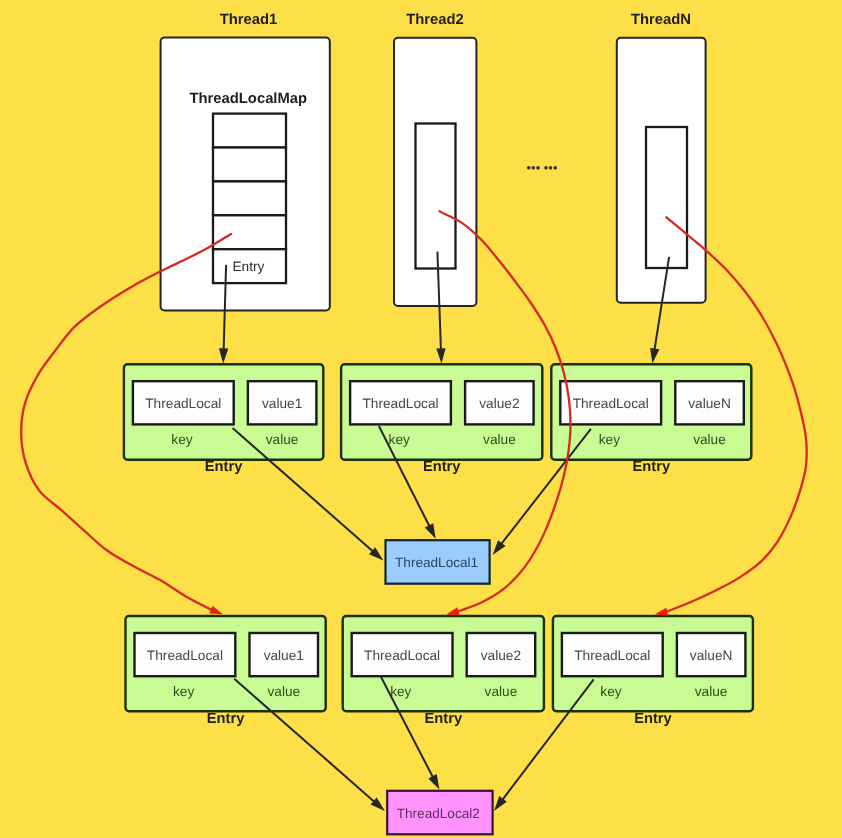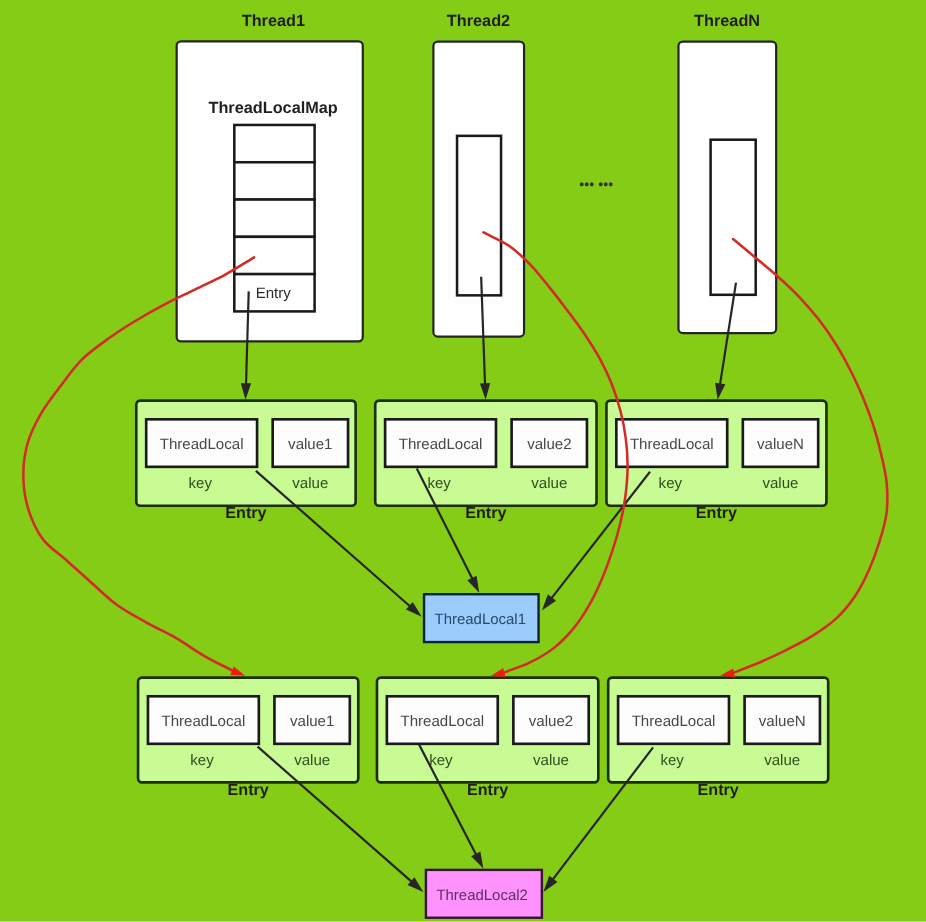--- a/index.html
+++ b/index.html
@@ -1,19 +1,19 @@
 <!DOCTYPE html>
 <html><head>
 <meta charset="utf-8">
 <title>ThreadLocal Diagram</title>
 <style>
   html,body{margin:0;padding:0;background:#ffffff;}
   body{width:842px;height:838px;overflow:hidden;
        font-family:"DejaVu Sans",sans-serif;}
-  #stage{position:relative;width:842px;height:838px;background:#84cc16;-webkit-font-smoothing:antialiased;}
+  #stage{position:relative;width:842px;height:838px;background:#fde047;-webkit-font-smoothing:antialiased;}
   svg#scene{position:absolute;left:0;top:0;width:842px;height:838px;display:block;shape-rendering:geometricPrecision;text-rendering:geometricPrecision;}
   text{font-family:"Liberation Sans",sans-serif;}
   .t-bold{font-weight:bold;font-size:14.8px;fill:#1f1f1f;}
   .t-map{font-weight:bold;font-size:14.8px;fill:#1f1f1f;}
   .t-entrycell{font-size:13.7px;fill:#2b2b2b;}
   .t-inner{font-size:13.7px;fill:#474747;}
   .t-kv{font-size:13.7px;fill:#2f4d1c;}
   .t-cap{font-weight:bold;font-size:14.7px;fill:#1f1f1f;}
   .t-tl1{font-size:13.6px;fill:#27486b;}
   .t-tl2{font-size:13.6px;fill:#5c3062;}

